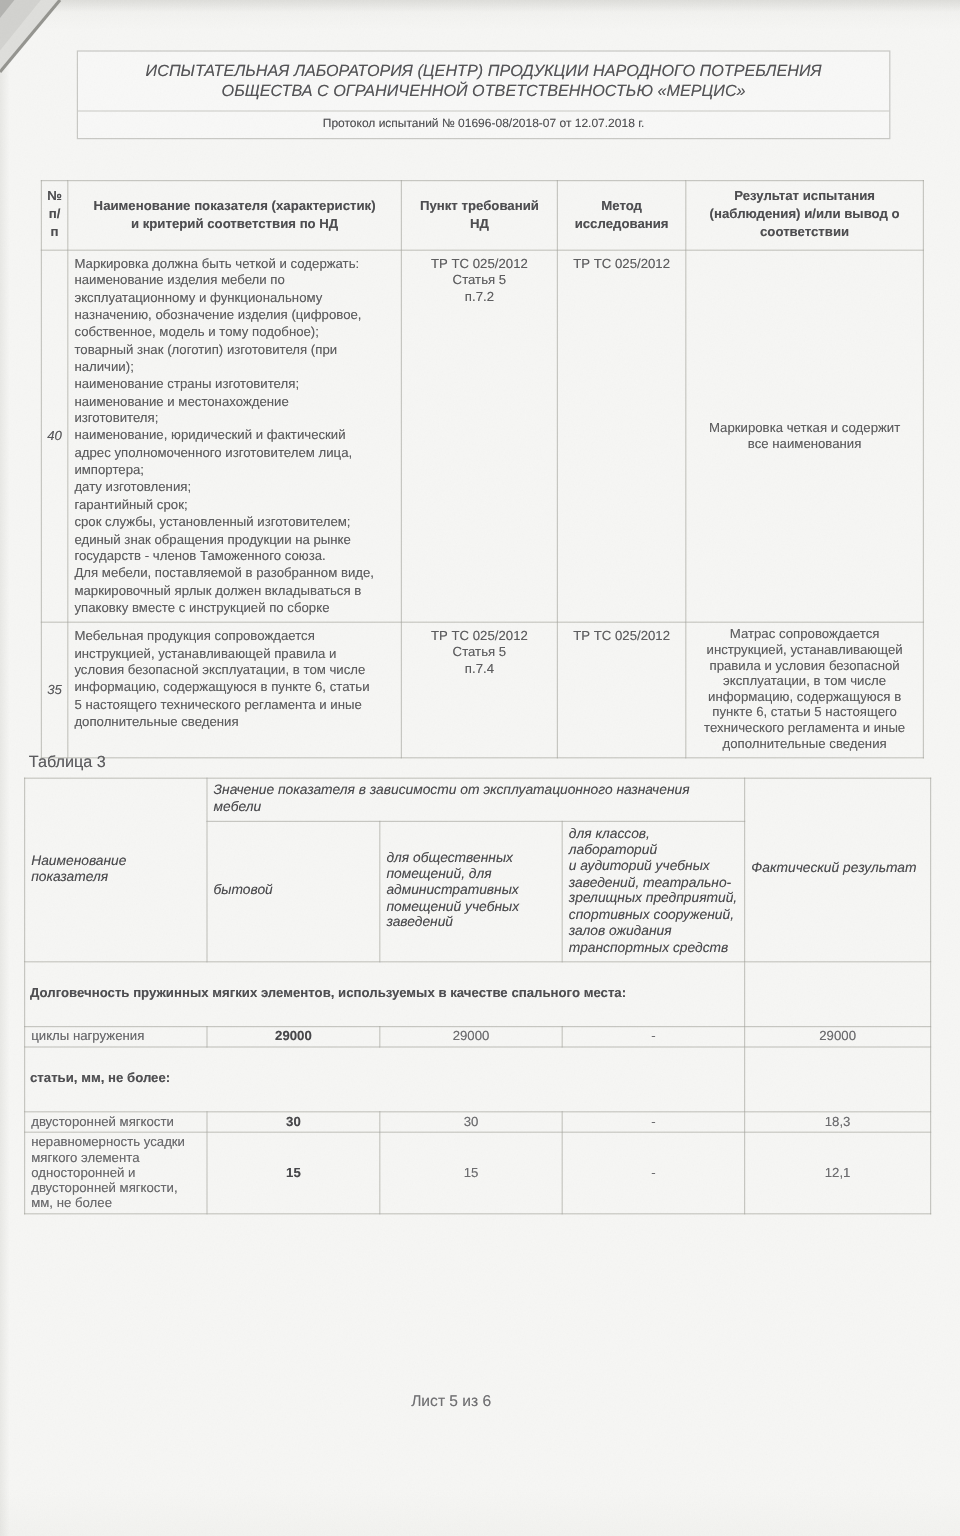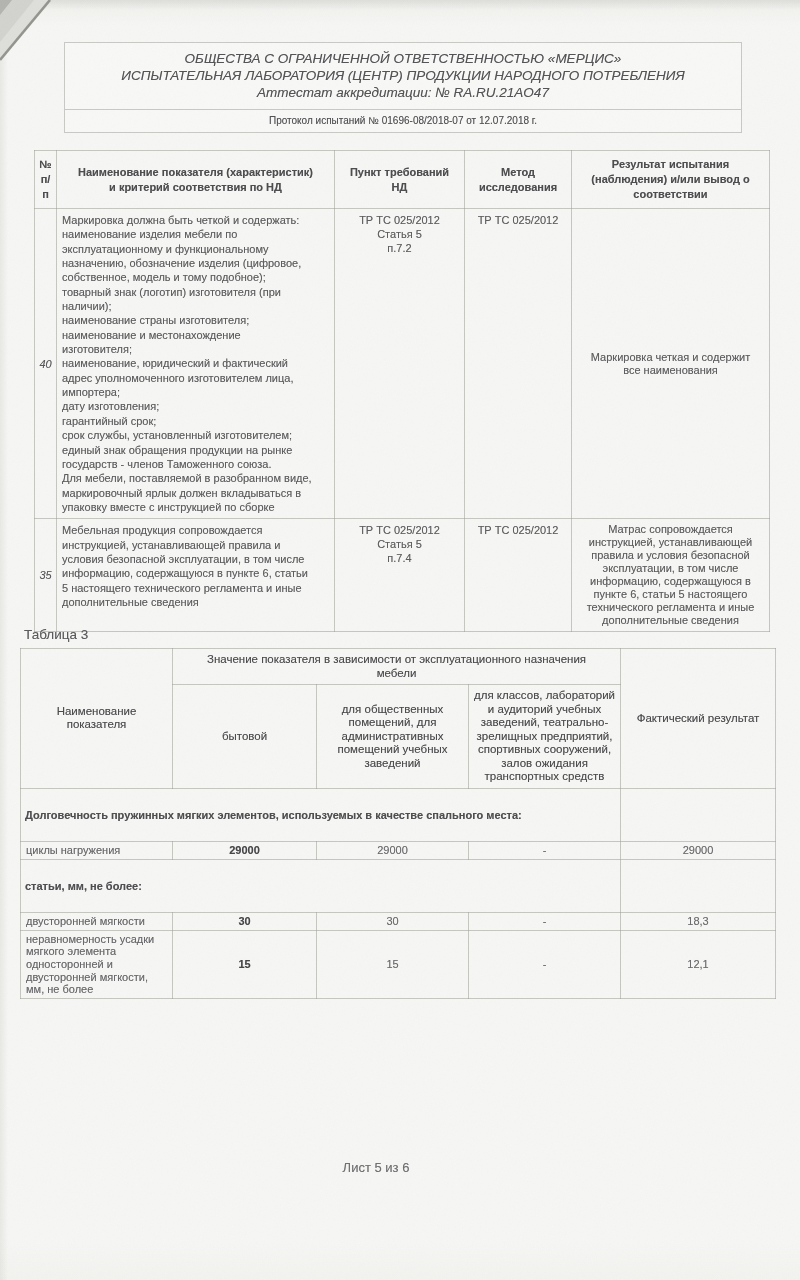--- a/index.html
+++ b/index.html
@@ -88,22 +88,22 @@
   .table3 th,.table3 td{
     border:1px solid rgba(158,158,152,.55);
     font-size:11px;
     color:#5d5d60;
     text-shadow:0 0 .4px rgba(100,100,100,.5);
     padding:2px 5px;
     white-space:pre-line;
   }
   .table3 th{
     font-weight:normal;color:#49494c;
-    text-align:center;vertical-align:middle;
-    font-size:11.5px;line-height:13.5px;padding:4px 5px;
+    text-align:left;vertical-align:middle;
+    font-size:11.5px;line-height:13.5px;padding:4px 5px;font-style:italic;
   }
   .table3 td{line-height:12.6px;vertical-align:middle;}
   .table3 td.t3-name{text-align:left;color:#68686b;}
   .table3 td.t3-val{text-align:center;color:#6b6b6e;}
   .table3 td.t3-val.bold{font-weight:bold;color:#454548;}
   .table3 tr.section td{
     text-align:left;color:#4d4d50;font-weight:bold;
     font-size:11px;padding:20px 4px;
   }
 
@@ -125,23 +125,22 @@
 
   <svg class="corner-fold" width="72" height="78" viewBox="0 0 72 78">
     <polygon points="0,0 50,0 0,60" fill="#dededb"></polygon>
     <polygon points="0,0 34,0 0,42" fill="#d2d2cf"></polygon>
     <polygon points="0,0 12,0 0,15" fill="#b3b3b0"></polygon>
     <line x1="50" y1="0" x2="0" y2="60" stroke="#94948f" stroke-width="2.6"></line>
   </svg>
 
   <div class="header-box">
     <div class="header-main">
+      <div class="hl">ИСПЫТАТЕЛЬНАЯ ЛАБОРАТОРИЯ (ЦЕНТР) ПРОДУКЦИИ НАРОДНОГО ПОТРЕБЛЕНИЯ</div>
       <div class="hl">ОБЩЕСТВА С ОГРАНИЧЕННОЙ ОТВЕТСТВЕННОСТЬЮ «МЕРЦИС»</div>
-      <div class="hl">ИСПЫТАТЕЛЬНАЯ ЛАБОРАТОРИЯ (ЦЕНТР) ПРОДУКЦИИ НАРОДНОГО ПОТРЕБЛЕНИЯ</div>
-      <div class="hl">Аттестат аккредитации: № RA.RU.21AO47</div>
     </div>
     <div class="protocol-row">Протокол испытаний № 01696-08/2018-07 от 12.07.2018 г.</div>
   </div>
 
   <table class="main-table">
     <colgroup>
       <col style="width:22px">
         <col style="width:278px">
         <col style="width:130px">
       <col style="width:107px">

